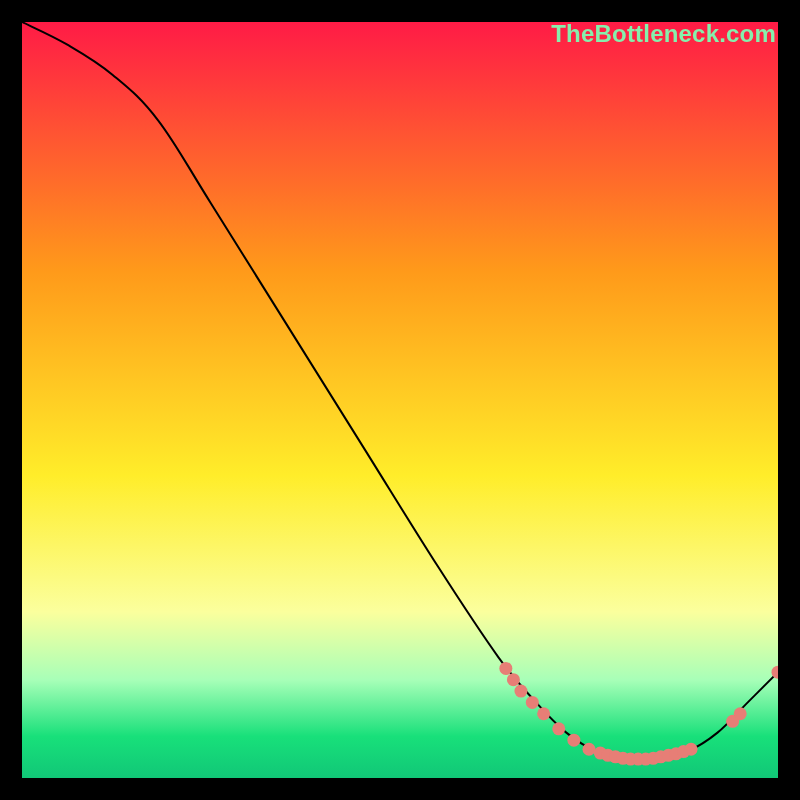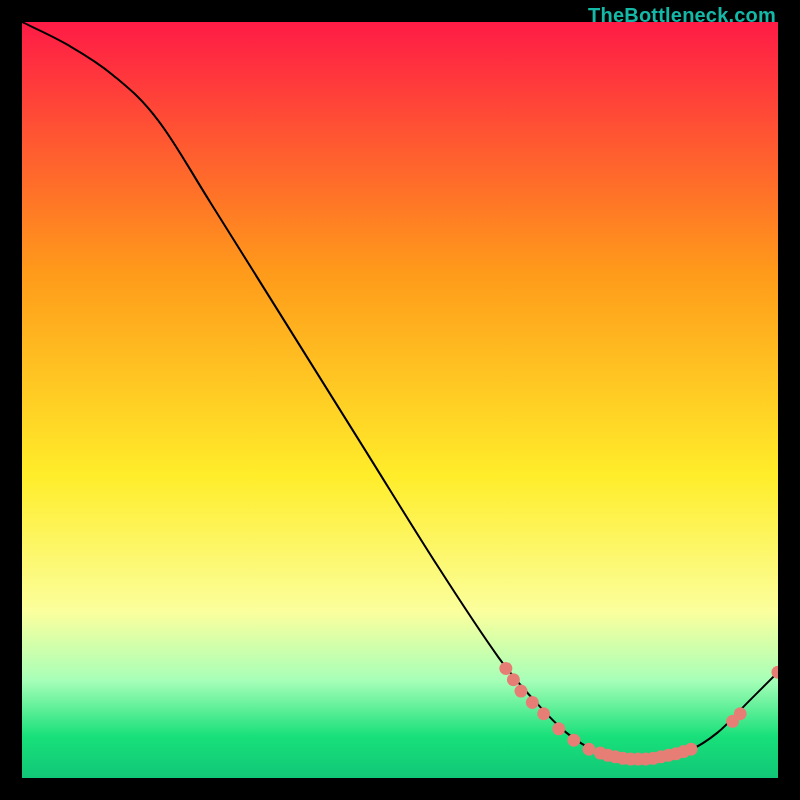--- a/index.html
+++ b/index.html
@@ -24,25 +24,25 @@
     width: 756px;
     height: 756px;
   }
   .plot svg {
     display: block;
     width: 756px;
     height: 756px;
   }
   .watermark {
     position: absolute;
-    top: 4px;
+    top: 20px;
     right: 24px;
-    font-size: 20px;
+    font-size: 24px;
     font-weight: 600;
-    color: #14b8a6;
+    color: #86efac;
     letter-spacing: 0.2px;
     user-select: none;
   }
 </style>
 </head>
 <body>
 
 <div class="stage">
   <div class="plot">
     <svg viewBox="0 0 756 756">

